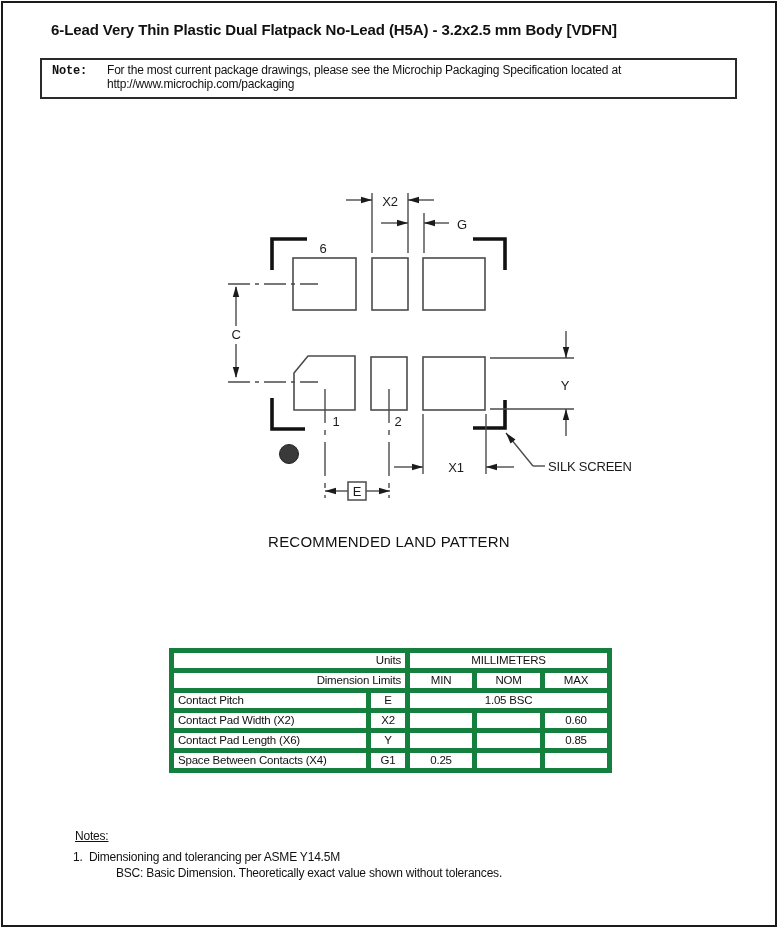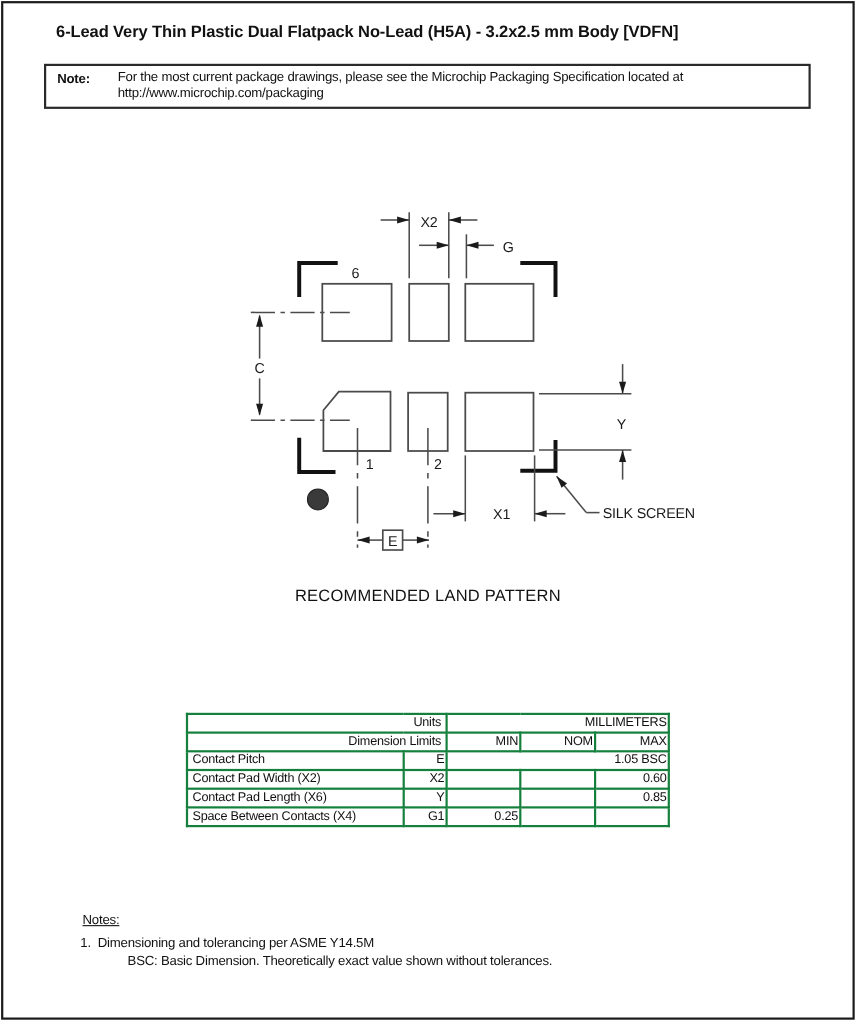--- a/index.html
+++ b/index.html
@@ -12,37 +12,37 @@
     border:2px solid #1a1a1a;pointer-events:none;
   }
   .title{
     position:absolute;left:41px;top:11px;margin:10px;
     font-size:15px;font-weight:bold;letter-spacing:-0.1px;white-space:nowrap;
   }
   .note-box{
     position:absolute;left:40px;top:58px;width:693px;height:37px;
     border:2px solid #2a2a2a;
   }
-  .note-label{position:absolute;left:10px;top:4px;font-size:12px;font-weight:bold;}
+  .note-label{position:absolute;left:10px;top:4px;font-size:12px;font-weight:bold;font-family:Liberation Mono, monospace;}
   .note-body{position:absolute;left:65px;top:4px;font-size:12px;line-height:13.5px;width:625px;}
   .drawing{position:absolute;left:0;top:180px;width:781px;height:330px;}
   .caption{
     position:absolute;left:170px;top:533px;width:438px;text-align:center;
     font-size:15px;letter-spacing:0.2px;white-space:nowrap;
   }
   .dim-table{
     position:absolute;left:169px;top:648px;width:440px;
     border-collapse:collapse;border:2px solid #000;
     font-size:11.5px;letter-spacing:-0.2px;table-layout:fixed;
   }
   .dim-table td{
-    border:2px solid #15803d;height:15px;padding:0 4px;line-height:1;
+    border:5px solid #15803d;height:15px;padding:0 4px;line-height:1;
     overflow:hidden;white-space:nowrap;
   }
-  .dim-table td.c{text-align:right;padding:0 1px;}
+  .dim-table td.c{text-align:center;padding:0 1px;}
   .dim-table td.r{text-align:right;}
   .notes-heading{position:absolute;left:75px;top:829px;font-size:12px;text-decoration:underline;}
   .notes-item{position:absolute;left:73px;top:850px;font-size:12px;white-space:pre;}
   .notes-sub{position:absolute;left:116px;top:866px;font-size:12px;}
   .footer{
     position:absolute;left:400px;top:900px;width:293px;text-align:right;
     font-size:12px;white-space:nowrap;
   }
   
   .ln{stroke:#4b4b4b;stroke-width:1.4;fill:none;}

